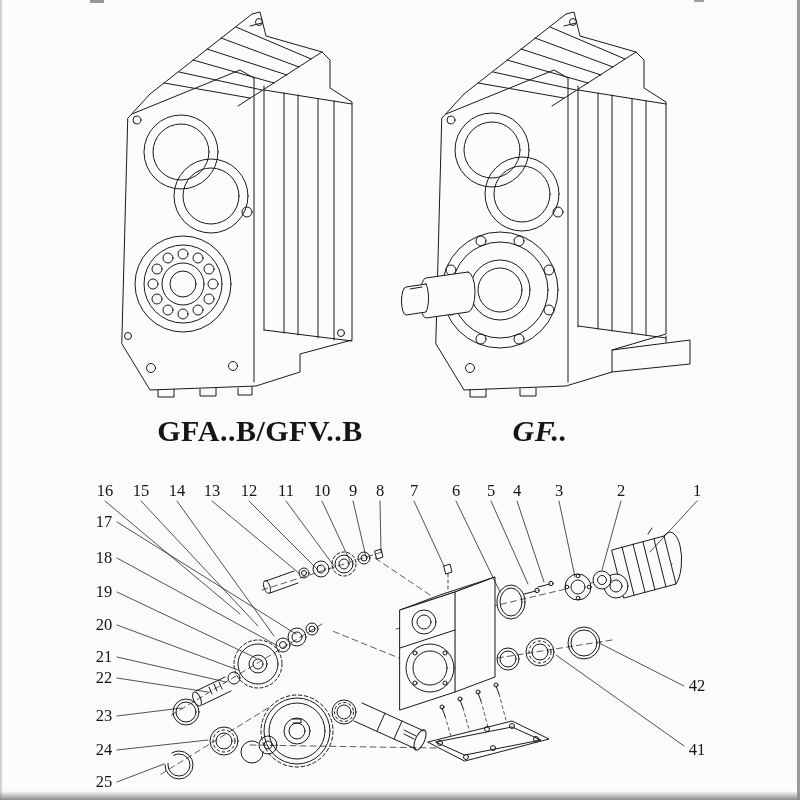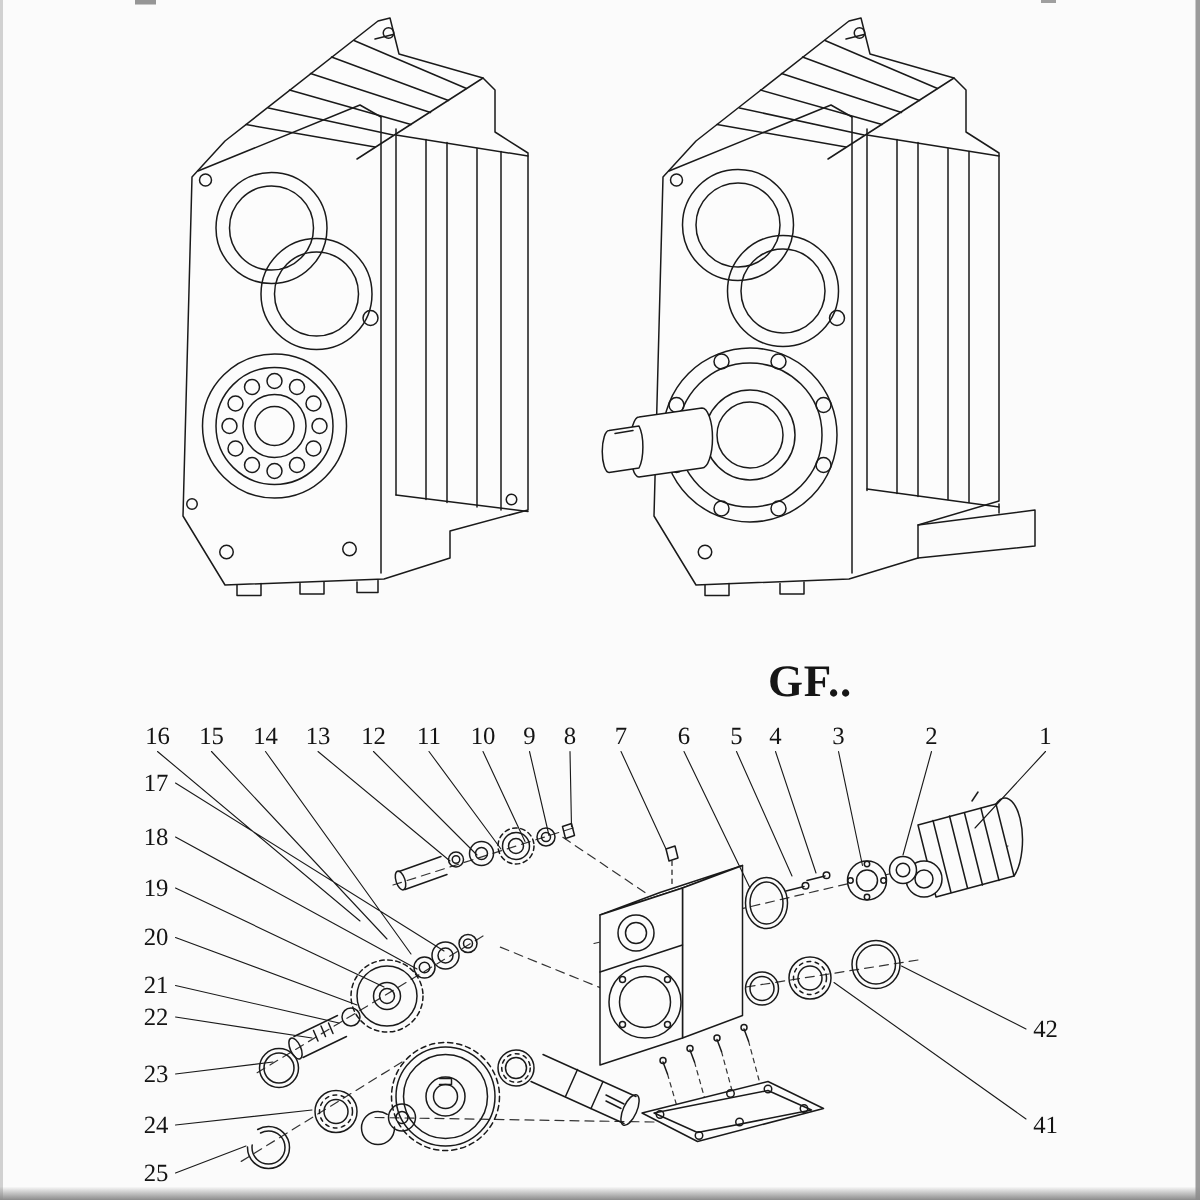--- a/index.html
+++ b/index.html
@@ -2,21 +2,21 @@
 <html><head>
 <meta charset="utf-8">
 <style>
   html,body{margin:0;padding:0;background:#e9e9e9;}
   .page{position:relative;width:800px;height:800px;background:#fbfbfb;overflow:hidden;
         font-family:"Liberation Serif","DejaVu Serif",serif;}
   svg{position:absolute;left:0;top:0;}
   .model-label{position:absolute;font-weight:700;font-size:30px;color:#151515;
                text-align:center;letter-spacing:.5px;white-space:nowrap;}
   .model-label.left{left:120px;top:414px;width:280px;}
-  .model-label.right{left:455px;top:438px;width:170px;}
+  .model-label.right{left:455px;top:414px;width:170px;font-style:italic;}
   .edge-right{position:absolute;right:0;top:0;width:3px;height:100%;background:#8a8a8a;opacity:.85;}
   .edge-left{position:absolute;left:0;top:0;width:2px;height:100%;background:#b5b5b5;opacity:.6;}
   .edge-bottom{position:absolute;left:0;bottom:0;width:100%;height:9px;
                background:linear-gradient(to bottom,rgba(140,140,140,0),#8c8c8c);}
   .speck-a{position:absolute;left:90px;top:0;width:14px;height:3px;background:#6b6b6b;opacity:.7;}
   .speck-b{position:absolute;left:694px;top:0;width:10px;height:2px;background:#777;opacity:.7;}
 </style>
 </head>
 <body>
 
@@ -303,20 +303,21 @@
     <text x="104" y="683">22</text>
     <text x="104" y="721">23</text>
     <text x="104" y="755">24</text>
     <text x="104" y="787">25</text>
 
     <text x="697" y="691">42</text>
     <text x="697" y="755">41</text>
   </g>
 </svg>
 
+<div class="model-label left">GFA..B/GFV..B</div>
 <div class="model-label right">GF..</div>
 
 <div class="edge-left"></div>
 <div class="edge-right"></div>
 <div class="edge-bottom"></div>
 <div class="speck-a"></div>
 <div class="speck-b"></div>
 
 </div>
 

